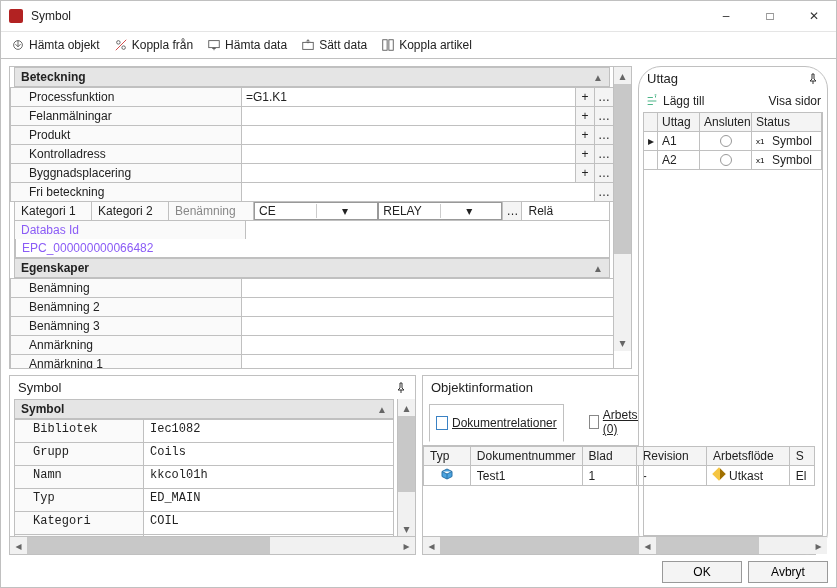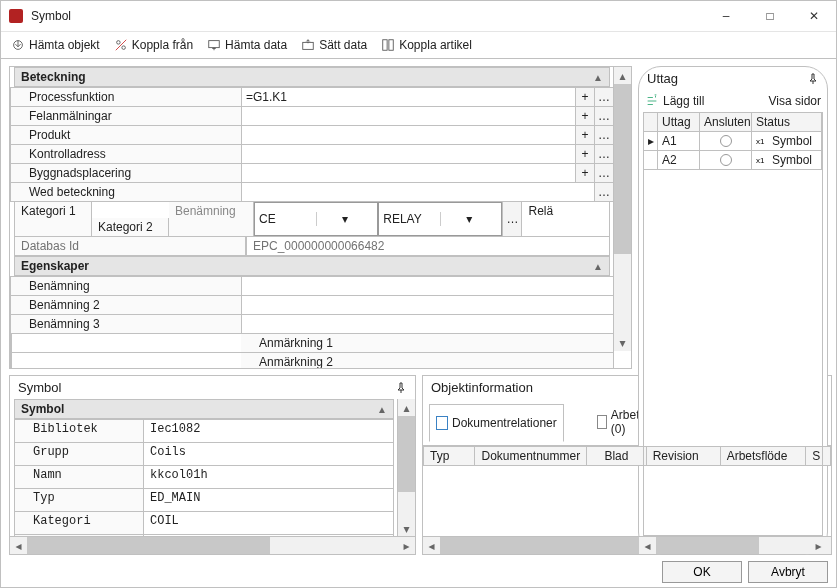--- a/index.html
+++ b/index.html
@@ -72,21 +72,21 @@
   
   .lower{display:flex;gap:6px;height:180px;}
   .lower .panel{flex:1;}
 
   
   .sgrid{display:grid;grid-template-columns:128px 1fr;margin:0 4px;border:1px solid var(--brd);border-top:none;font-family:Liberation Mono, monospace;}
   .sgrid .gl{background:#fafafa;}
   .sgrid .gv{padding:2px 6px;border-left:1px solid var(--brd);border-top:1px solid var(--brd);}
 
   
-  .tabs{display:flex;gap:26px;padding:4px 6px;border-bottom:1px solid var(--brd);}
+  .tabs{display:flex;gap:18px;padding:4px 6px;border-bottom:1px solid var(--brd);text-decoration:underline;}
   .tab{display:flex;align-items:center;gap:4px;padding:4px 6px;border:1px solid transparent;cursor:default;}
   .tab.active{border:1px solid var(--brd);background:#fff;border-bottom:1px solid #fff;position:relative;top:1px;}
   .otable{margin:0;border-collapse:collapse;width:100%;}
   .otable th,.otable td{border:1px solid var(--brd);padding:2px 6px;text-align:left;font-weight:normal;white-space:nowrap;}
   .otable th{background:#f4f4f4;}
 
   
   .dlgbtns{position:absolute;bottom:4px;right:8px;display:flex;gap:6px;}
   .dlgbtns button{width:80px;height:22px;border:1px solid #999;background:#f4f4f4;font-family:inherit;font-size:12px;}
 
@@ -186,48 +186,48 @@
                 <div class="smbtn">…</div>
               </div>
 
             <div class="gl ind">Byggnadsplacering</div>
             <div class="gv">
                 <div class="cell"></div>
                 <div class="smbtn">+</div>
                 <div class="smbtn">…</div>
               </div>
 
-            <div class="gl ind">Wed beteckning</div>
+            <div class="gl ind">Fri beteckning</div>
             <div class="gv">
                 <div class="cell"></div>
                 <div class="smbtn">…</div>
               </div>
           </div>
 
           <div class="cat-row">
             <div class="lab" style="width:64px;">Kategori 1</div>
-            <div class="lab" style="width:64px;margin-top:16px;">Kategori 2</div>
+            <div class="lab" style="width:64px;">Kategori 2</div>
             <div class="lab pad" style="width:72px;">Benämning</div>
             <div class="val" style="flex:1;">
               <div class="sel">
                   <span>CE</span>
                   <span class="dd">▾</span>
                 </div>
             </div>
             <div class="val" style="flex:1;">
               <div class="sel">
                   <span>RELAY</span>
                   <span class="dd">▾</span>
                 </div>
             </div>
             <div class="smbtn">…</div>
             <div class="fixed" style="flex:0.6;">Relä</div>
           </div>
 
-          <div class="cat-row" style="color:#737373;">
+          <div class="cat-row" style="color:#8b5cf6;flex-direction:column;">
             <div class="lab" style="width:218px;">Databas Id</div>
             <div class="fixed" style="flex:1;">EPC_000000000066482</div>
           </div>
 
           <div class="sect-h" style="margin-top:0;">
             <span>Egenskaper</span>
               <span class="arrow">▲</span>
           </div>
           <div class="grid" id="egenskaper-grid">
               <div class="gl ind">Benämning</div>
@@ -235,20 +235,21 @@
                 <div class="cell"></div>
               </div>
               <div class="gl ind">Benämning 2</div>
               <div class="gv">
                 <div class="cell"></div>
               </div>
               <div class="gl ind">Benämning 3</div>
               <div class="gv">
                 <div class="cell"></div>
               </div>
+              <div class="gl ind">Anmärkning</div>
               <div class="gv">
                 <div class="cell"></div>
               </div>
               <div class="gl ind">Anmärkning 1</div>
               <div class="gv">
                 <div class="cell"></div>
               </div>
               <div class="gl ind">Anmärkning 2</div>
               <div class="gv">
                 <div class="cell"></div>
@@ -329,24 +330,34 @@
               <span>Felanmälningar (0)</span>
             </div>
         </div>
         <div style="flex:1;position:relative;overflow:hidden;">
           <div style="position:absolute;inset:0 0 17px 0;overflow:hidden;">
             <table class="otable">
               <tbody>
                   <tr>
                 <th style="width:50px;">Typ</th>
                 <th>Dokumentnummer</th>
-                <th style="width:60px;text-align:center;">Blad</th>
+                <th style="width:60px;">Blad</th>
                 <th style="width:70px;">Revision</th>
                 <th style="width:80px;">Arbetsflöde</th>
                 <th style="width:14px;">S</th>
+              </tr>
+              <tr>
+                <td style="text-align:center;"><svg class="cube" viewBox="0 0 12 12">
+                        <path d="M6 1l5 2.5v5L6 11 1 8.5v-5z M1 3.5L6 6l5-2.5 M6 6v5" fill="#4aa3df" stroke="#2a72a8"></path>
+                      </svg></td>
+                <td>Test1</td>
+                <td>1</td>
+                <td>-</td>
+                <td><span class="pencil"></span><span>Utkast</span></td>
+                <td>El</td>
               </tr>
             </tbody>
               </table>
           </div>
           <div class="hsb" style="position:absolute;left:0;right:0;bottom:0;">
             <div class="l">◂</div>
               <div class="thumb" style="left:17px;width:75%;"></div>
               <div class="r">▸</div>
           </div>
         </div>

